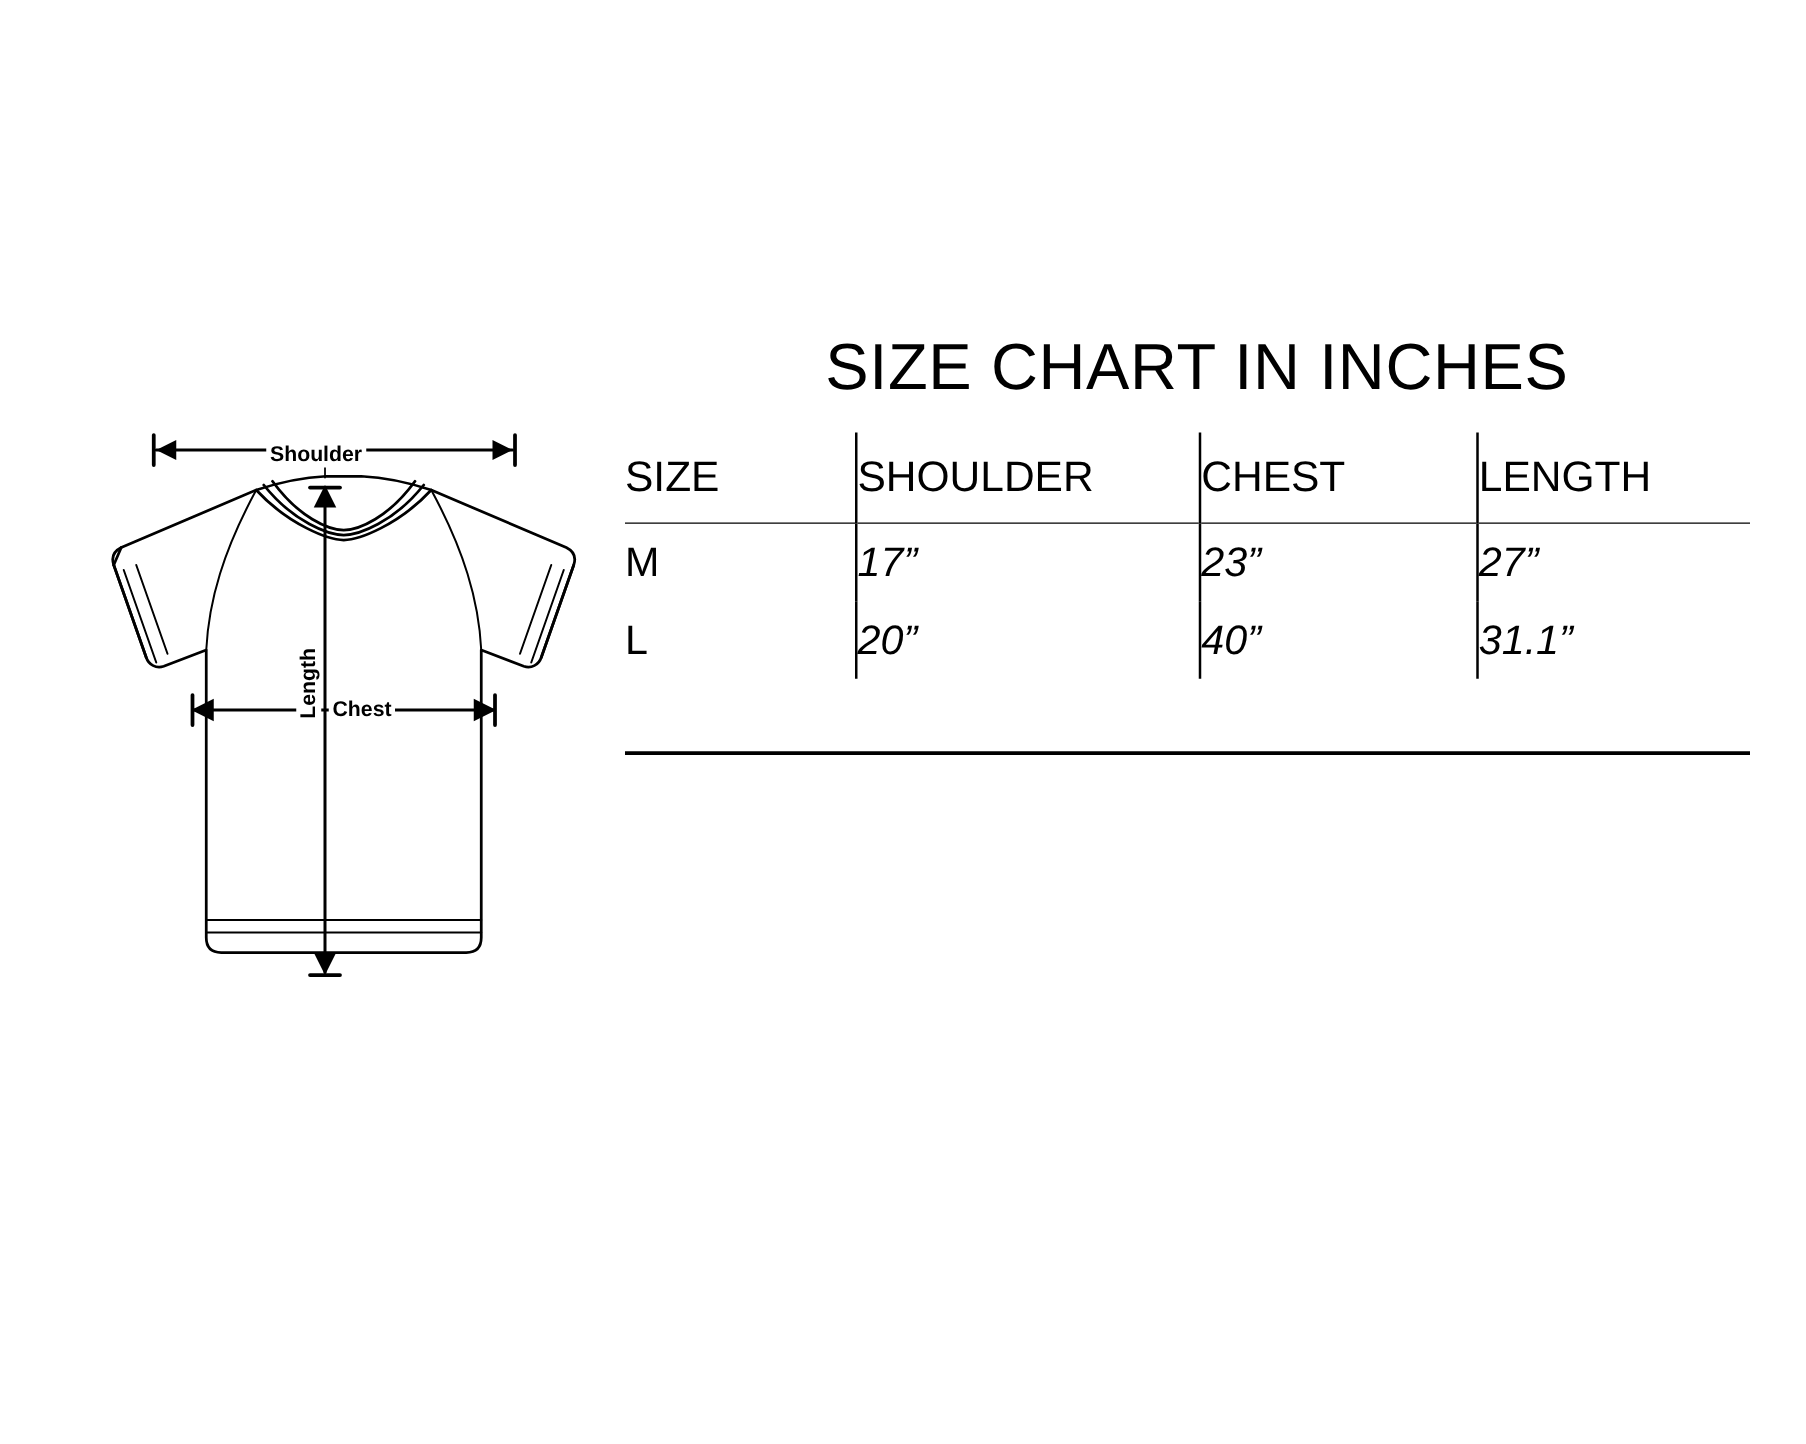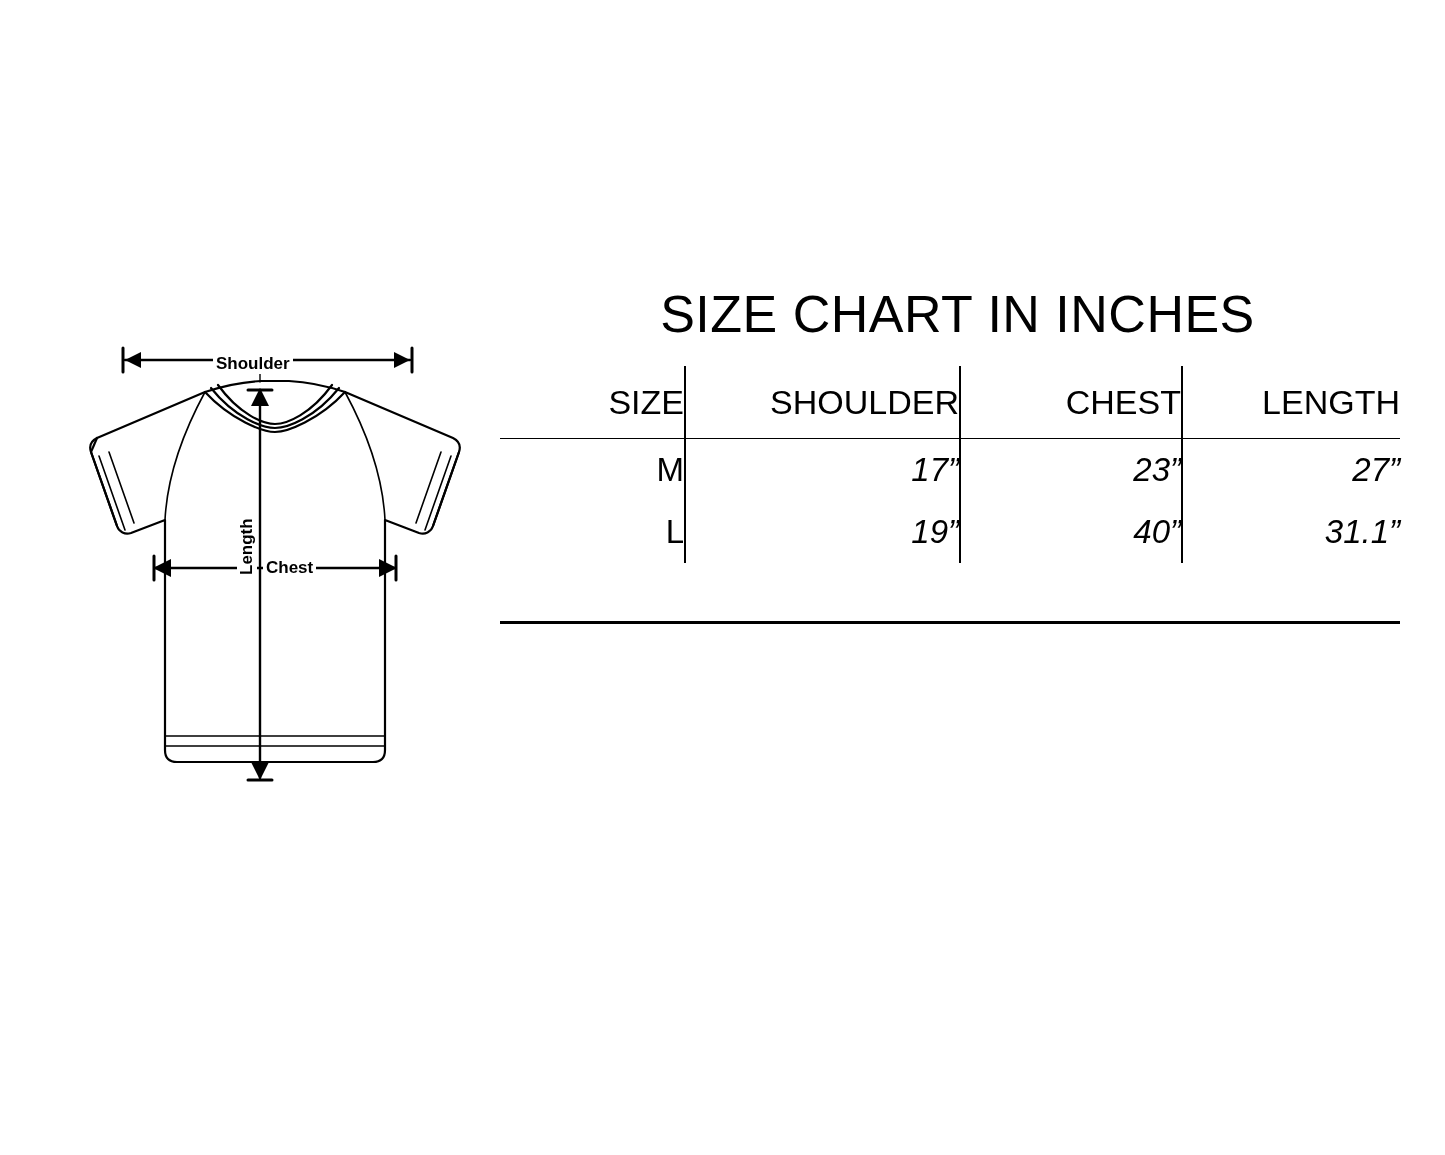--- a/index.html
+++ b/index.html
@@ -52,21 +52,21 @@
     top: 248px;
     transform: rotate(-90deg);
     transform-origin: left top;
     font-size: 17px;
   }
 
   
   #size-chart {
     position: absolute;
     left: 500px;
-    top: 284px;
+    top: 264px;
     width: 905px;
   }
   #chart-title {
     font-family: "Liberation Sans", sans-serif;
     font-weight: 400;
     font-size: 52px;
     letter-spacing: 0.5px;
     text-align: center;
     color: #000;
     margin: 0 0 22px 0;
@@ -77,21 +77,21 @@
     width: 900px;
     table-layout: fixed;
   }
   table.size-table col.c-size   { width: 185px; }
   table.size-table col.c-sh     { width: 275px; }
   table.size-table col.c-ch     { width: 222px; }
   table.size-table col.c-len    { width: 218px; }
 
   table.size-table th,
   table.size-table td {
-    text-align: right;
+    text-align: left;
     vertical-align: middle;
     border: none;
     padding: 0;
   }
   thead th {
     font-family: "Liberation Sans", sans-serif;
     font-weight: 400;
     font-size: 34px;
     height: 72px;
     border-top: 3px solid #000;
@@ -108,21 +108,20 @@
   }
   tbody td.size-cell {
     font-family: "Liberation Sans", sans-serif;
     font-weight: 400;
     font-style: normal;
   }
   tbody td.val-cell {
     font-family: "Liberation Sans", sans-serif;
     font-style: italic;
     font-weight: 400;
-    padding-left: 14px;
   }
   tbody tr:first-child td {
     border-top: 1px solid #000;
   }
   #chart-footer-rule {
     width: 900px;
     height: 0;
     border-top: 3px solid #000;
     margin-top: 58px;
   }
@@ -226,21 +225,21 @@
     </thead>
     <tbody>
       <tr>
         <td class="size-cell">M</td>
         <td class="val-cell vline">17”</td>
         <td class="val-cell vline">23”</td>
         <td class="val-cell vline">27”</td>
       </tr>
       <tr>
         <td class="size-cell">L</td>
-        <td class="val-cell vline">19”</td>
+        <td class="val-cell vline">20”</td>
         <td class="val-cell vline">40”</td>
         <td class="val-cell vline">31.1”</td>
       </tr>
     </tbody>
   </table>
 
   <div id="chart-footer-rule"></div>
 </div>
 
 </body></html>

